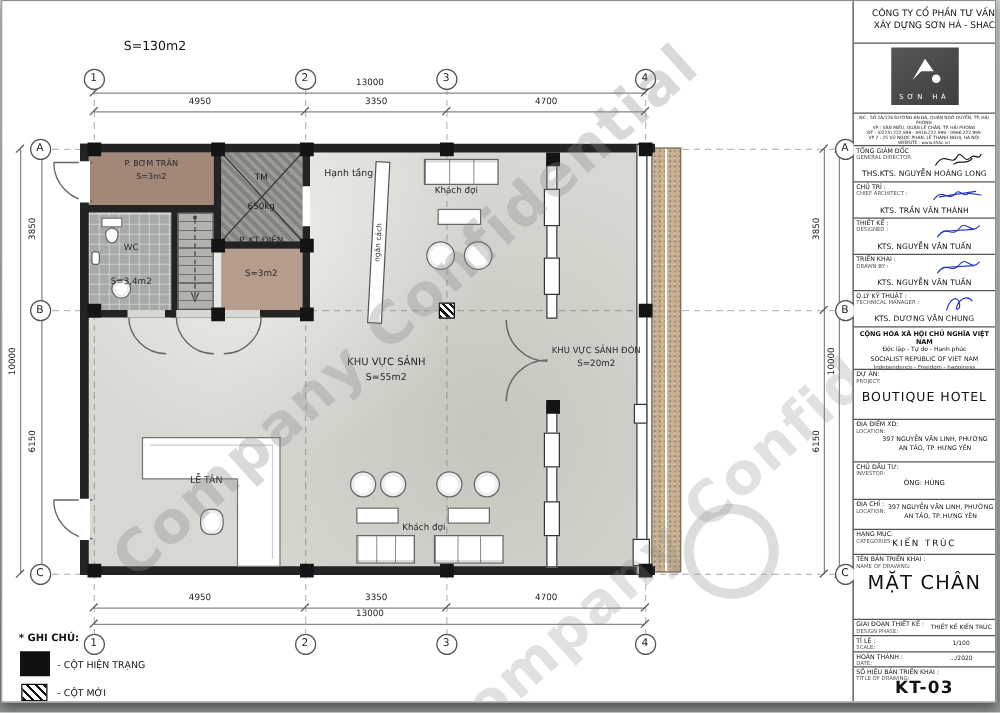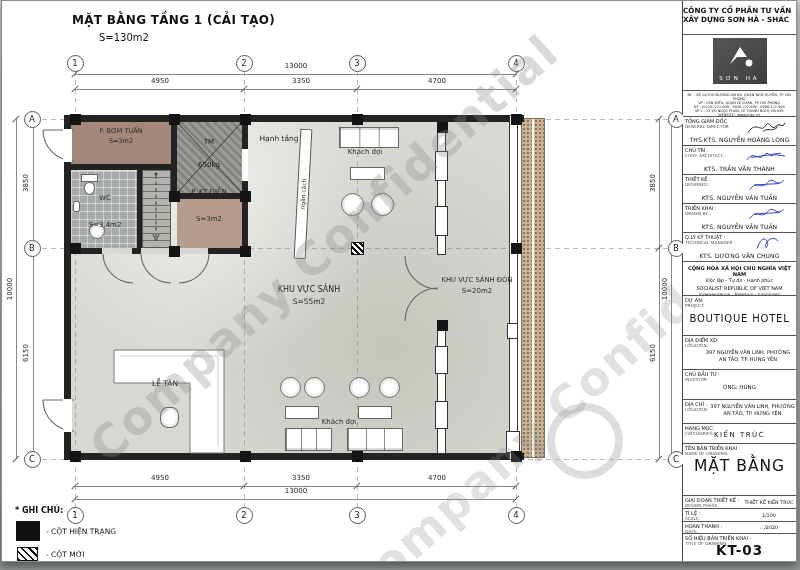--- a/index.html
+++ b/index.html
@@ -34,21 +34,21 @@
 .wmc{position:absolute;border:8px solid rgba(150,150,150,.32);border-radius:50%;z-index:11}
 #tblock{position:absolute;right:0;top:0;bottom:0;width:114px;border-left:1px solid #444;display:flex;flex-direction:column;background:#fff}
 .sec{position:relative;border-bottom:1px solid #555;flex-shrink:0;overflow:hidden}
 .sl{position:absolute;top:1.5px;left:2px;font-size:5px;line-height:5.5px;color:#111;z-index:2}
 .sl .en{display:block;font-size:4.3px;color:#555}
 .sig{position:absolute;right:4px;top:2px;width:52px;height:16px}
 .sig path{fill:none;stroke-width:1.3px;stroke-linecap:round}
 .ink-black path{stroke:#1c1c1c}
 .ink-blue path{stroke:#2636c8}
 .signame{position:absolute;bottom:2px;left:0;right:0;text-align:center;font-size:6px;color:#111;letter-spacing:.1px}
-.tb-company{padding-top:5px;text-align:left;font-weight:bold;font-size:7.2px;line-height:9px;color:#111}
+.tb-company{padding-top:5px;text-align:right;font-weight:normal;font-size:7.2px;line-height:9px;color:#111}
 .logo-box{width:54px;height:46px;margin:3px auto 0;background:linear-gradient(145deg,#565654,#3e3e3c);position:relative}
 .logo-box svg{position:absolute;left:13px;top:5px}
 .logo-txt{position:absolute;bottom:3px;left:0;right:0;text-align:center;color:#fff;font-size:5.5px;letter-spacing:3px}
 .addr{font-size:6px;line-height:7px;text-align:center;color:#222;transform:scale(.58);transform-origin:50% 0;width:172%;margin-left:-36%;padding-top:2px}
 .rep{text-align:center;padding-top:3px;color:#111}
 .rep .r1{font-size:5.2px;font-weight:bold}
 .rep .r2{font-size:4.8px;margin-top:1px}
 .rep .r3{font-size:5px;margin-top:2px}
 .rep .r4{font-size:4.4px;margin-top:1px;color:#333}
 .bigval{text-align:center;font-size:10px;letter-spacing:.8px;color:#111;margin-top:17px}
@@ -69,21 +69,20 @@
 .lgsw1{position:absolute;background:#111;z-index:10}
 .lgsw2{position:absolute;border:1px solid #111;background:repeating-linear-gradient(45deg,#111 0 2px,#fff 2px 5px);z-index:10}
 </style>
 </head>
 <body>
 
 <div id="sheet">
 
   <div id="plan">
 
-    <div class="abs" style="left:70px;top:12px;font-size:12px;font-weight:bold;color:#111;letter-spacing:.3px">MẶT BẰNG TẦNG 1 (CẢI TẠO)</div>
     <div class="abs" style="left:97px;top:31px;font-size:10px;color:#111">S=130m2</div>
 
     <div class="gline-v" style="left:73px;top:70px;height:436px"></div>
     <div class="gline-v" style="left:242px;top:70px;height: 436px"></div>
     <div class="gline-v" style="left:355px;top:70px;height:436px"></div>
     <div class="gline-v" style="left:514px;top:70px;height:436px"></div>
     <div class="gline-h" style="left:22px;top:118px;width:644px"></div>
     <div class="gline-h" style="left:22px;top:247px;width:644px"></div>
     <div class="gline-h" style="left:22px;top:458px;width:644px"></div>
 
@@ -236,21 +235,21 @@
         <path d="M41,129 A31,31 0 0 0 72,160 M41,129 L72,129"></path>
         <path d="M41,399 A31,31 0 0 0 72,430 M41,399 L72,399"></path>
         <path d="M101,252 A30,30 0 0 0 131,282"></path>
         <path d="M139,252 A30,30 0 0 0 169,282"></path>
         <path d="M207,252 A30,30 0 0 1 177,282"></path>
         <path d="M403,255 A33,33 0 0 0 436,288"></path>
         <path d="M403,320 A33,33 0 0 1 436,287"></path>
       </g>
     </svg>
 
-    <div class="rlabel" style="left:119px;top:126px;font-size:6.5px">P. BƠM TUẤN</div>
+    <div class="rlabel" style="left:119px;top:126px;font-size:6.5px">P. BƠM TRẦN</div>
     <div class="rlabel" style="left:119px;top:136px;font-size:6.5px">S=3m2</div>
     <div class="rlabel" style="left:207px;top:137px;font-size:7px;color:#1a1a1a">TM</div>
     <div class="rlabel" style="left:207px;top:160px;font-size:7px;color:#1a1a1a">650kg</div>
     <div class="rlabel" style="left:103px;top:193px;font-size:7px">WC</div>
     <div class="rlabel" style="left:103px;top:220px;font-size:7px">S=3,4m2</div>
     <div class="rlabel" style="left:207px;top:187px;font-size:7px">P. KT ĐIỆN</div>
     <div class="rlabel" style="left:207px;top:214px;font-size:7px">S=3m2</div>
     <div class="rlabel" style="left:277px;top:133px;font-size:7.5px">Hạnh tầng</div>
     <div class="rlabel" style="left:363px;top:147px;font-size:7px">Khách đợi</div>
     <div class="rlabel" style="left:307px;top:284px;font-size:8px">KHU VỰC SẢNH</div>
@@ -368,21 +367,21 @@
       <div class="addr2v">397 NGUYỄN VĂN LINH, PHƯỜNG AN TẢO, TP. HƯNG YÊN</div>
     </div>
 
     <div class="sec" style="height:20px">
       <div class="sl"><span>HẠNG MỤC:</span><span class="en">CATEGORIES:</span></div>
       <div class="catval">KIẾN TRÚC</div>
     </div>
 
     <div class="sec" style="height:52px">
       <div class="sl"><span>TÊN BẢN TRIỂN KHAI :</span><span class="en">NAME OF DRAWING:</span></div>
-      <div class="draw1">MẶT BẰNG</div>
+      <div class="draw1">MẶT CHÂN</div>
     </div>
 
     <div class="sec" style="height:13px">
       <div class="rowflex">
         <div class="lab">
             <div class="sl"><span>GIAI ĐOẠN THIẾT KẾ :</span><span class="en">DESIGN PHASE:</span></div>
           </div>
         <div class="val">THIẾT KẾ KIẾN TRÚC</div>
       </div>
     </div>

